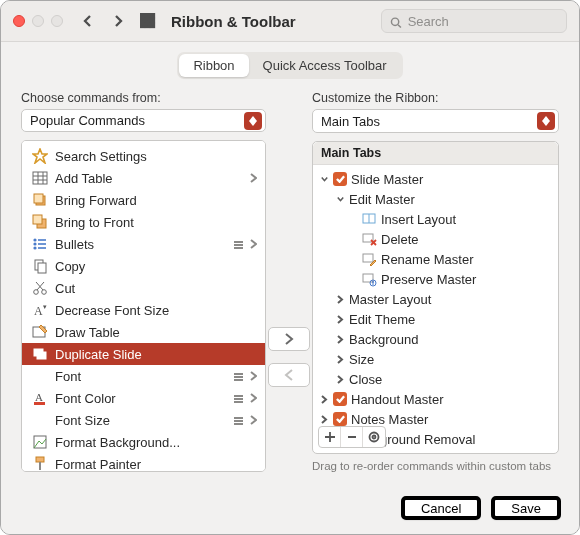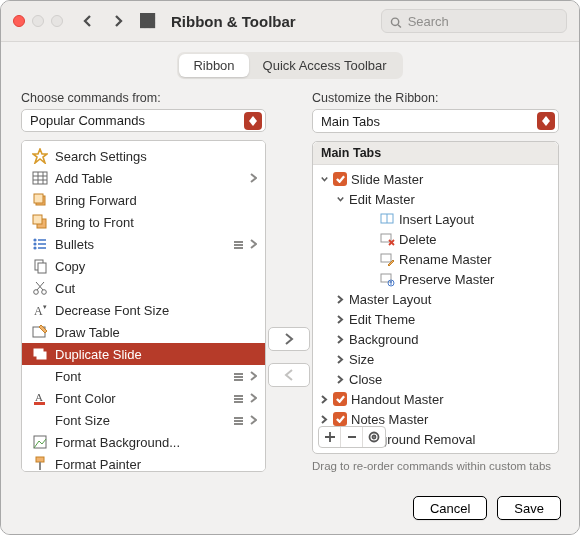--- a/index.html
+++ b/index.html
@@ -126,21 +126,21 @@
     background: #eceae7; padding: 4px 8px; font-weight: 600; font-size: 12.5px;
     border-bottom: 1px solid #dedcda; border-top-left-radius: 5px; border-top-right-radius: 5px;
   }
   .tree { padding: 4px 0; }
   .tree-row {
     height: 20px; display: flex; align-items: center; gap: 4px; padding: 0 6px;
     font-size: 13px; color: #2a2a2a;
   }
   .indent-0 { padding-left: 6px; }
   .indent-1 { padding-left: 22px; }
-  .indent-2 { padding-left: 66px; }
+  .indent-2 { padding-left: 48px; }
   .tree-row .chev { width: 10px; display: flex; justify-content: center; }
   .tree-row .chev svg { width: 7px; height: 9px; stroke: #5b5b5b; stroke-width: 2; fill: none; }
   .tree-row .node-ico { width: 16px; height: 16px; display: flex; align-items: center; justify-content: center; }
   .cb {
     width: 14px; height: 14px; border-radius: 3px; background: #d95c2d;
     display: flex; align-items: center; justify-content: center;
   }
   .cb svg { width: 9px; height: 8px; stroke: #fff; stroke-width: 2.6; fill: none; }
 
   .floating-tools {
@@ -157,21 +157,21 @@
   .floating-tools svg { width: 12px; height: 12px; stroke: #555; stroke-width: 1.8; fill: none; }
   .hint {
     font-size: 11.5px; color: #7b7a78; margin-top: 6px;
   }
 
   .footer {
     padding: 10px 18px 14px; display: flex; justify-content: flex-end; gap: 10px;
     background: #f2f1f0;
   }
   .footer button {
-    height: 24px; padding: 0 16px; background: #fff; border: 1px solid #000000;
+    height: 24px; padding: 0 16px; background: #fff; border: 4px solid #000000;
     border-radius: 5px; font: inherit; box-shadow: 0 1px 1px rgba(0,0,0,0.06);
   }
 </style>
 </head>
 <body>
 
 <div class="window">
 
   <div class="titlebar">
     <div class="traffic">

